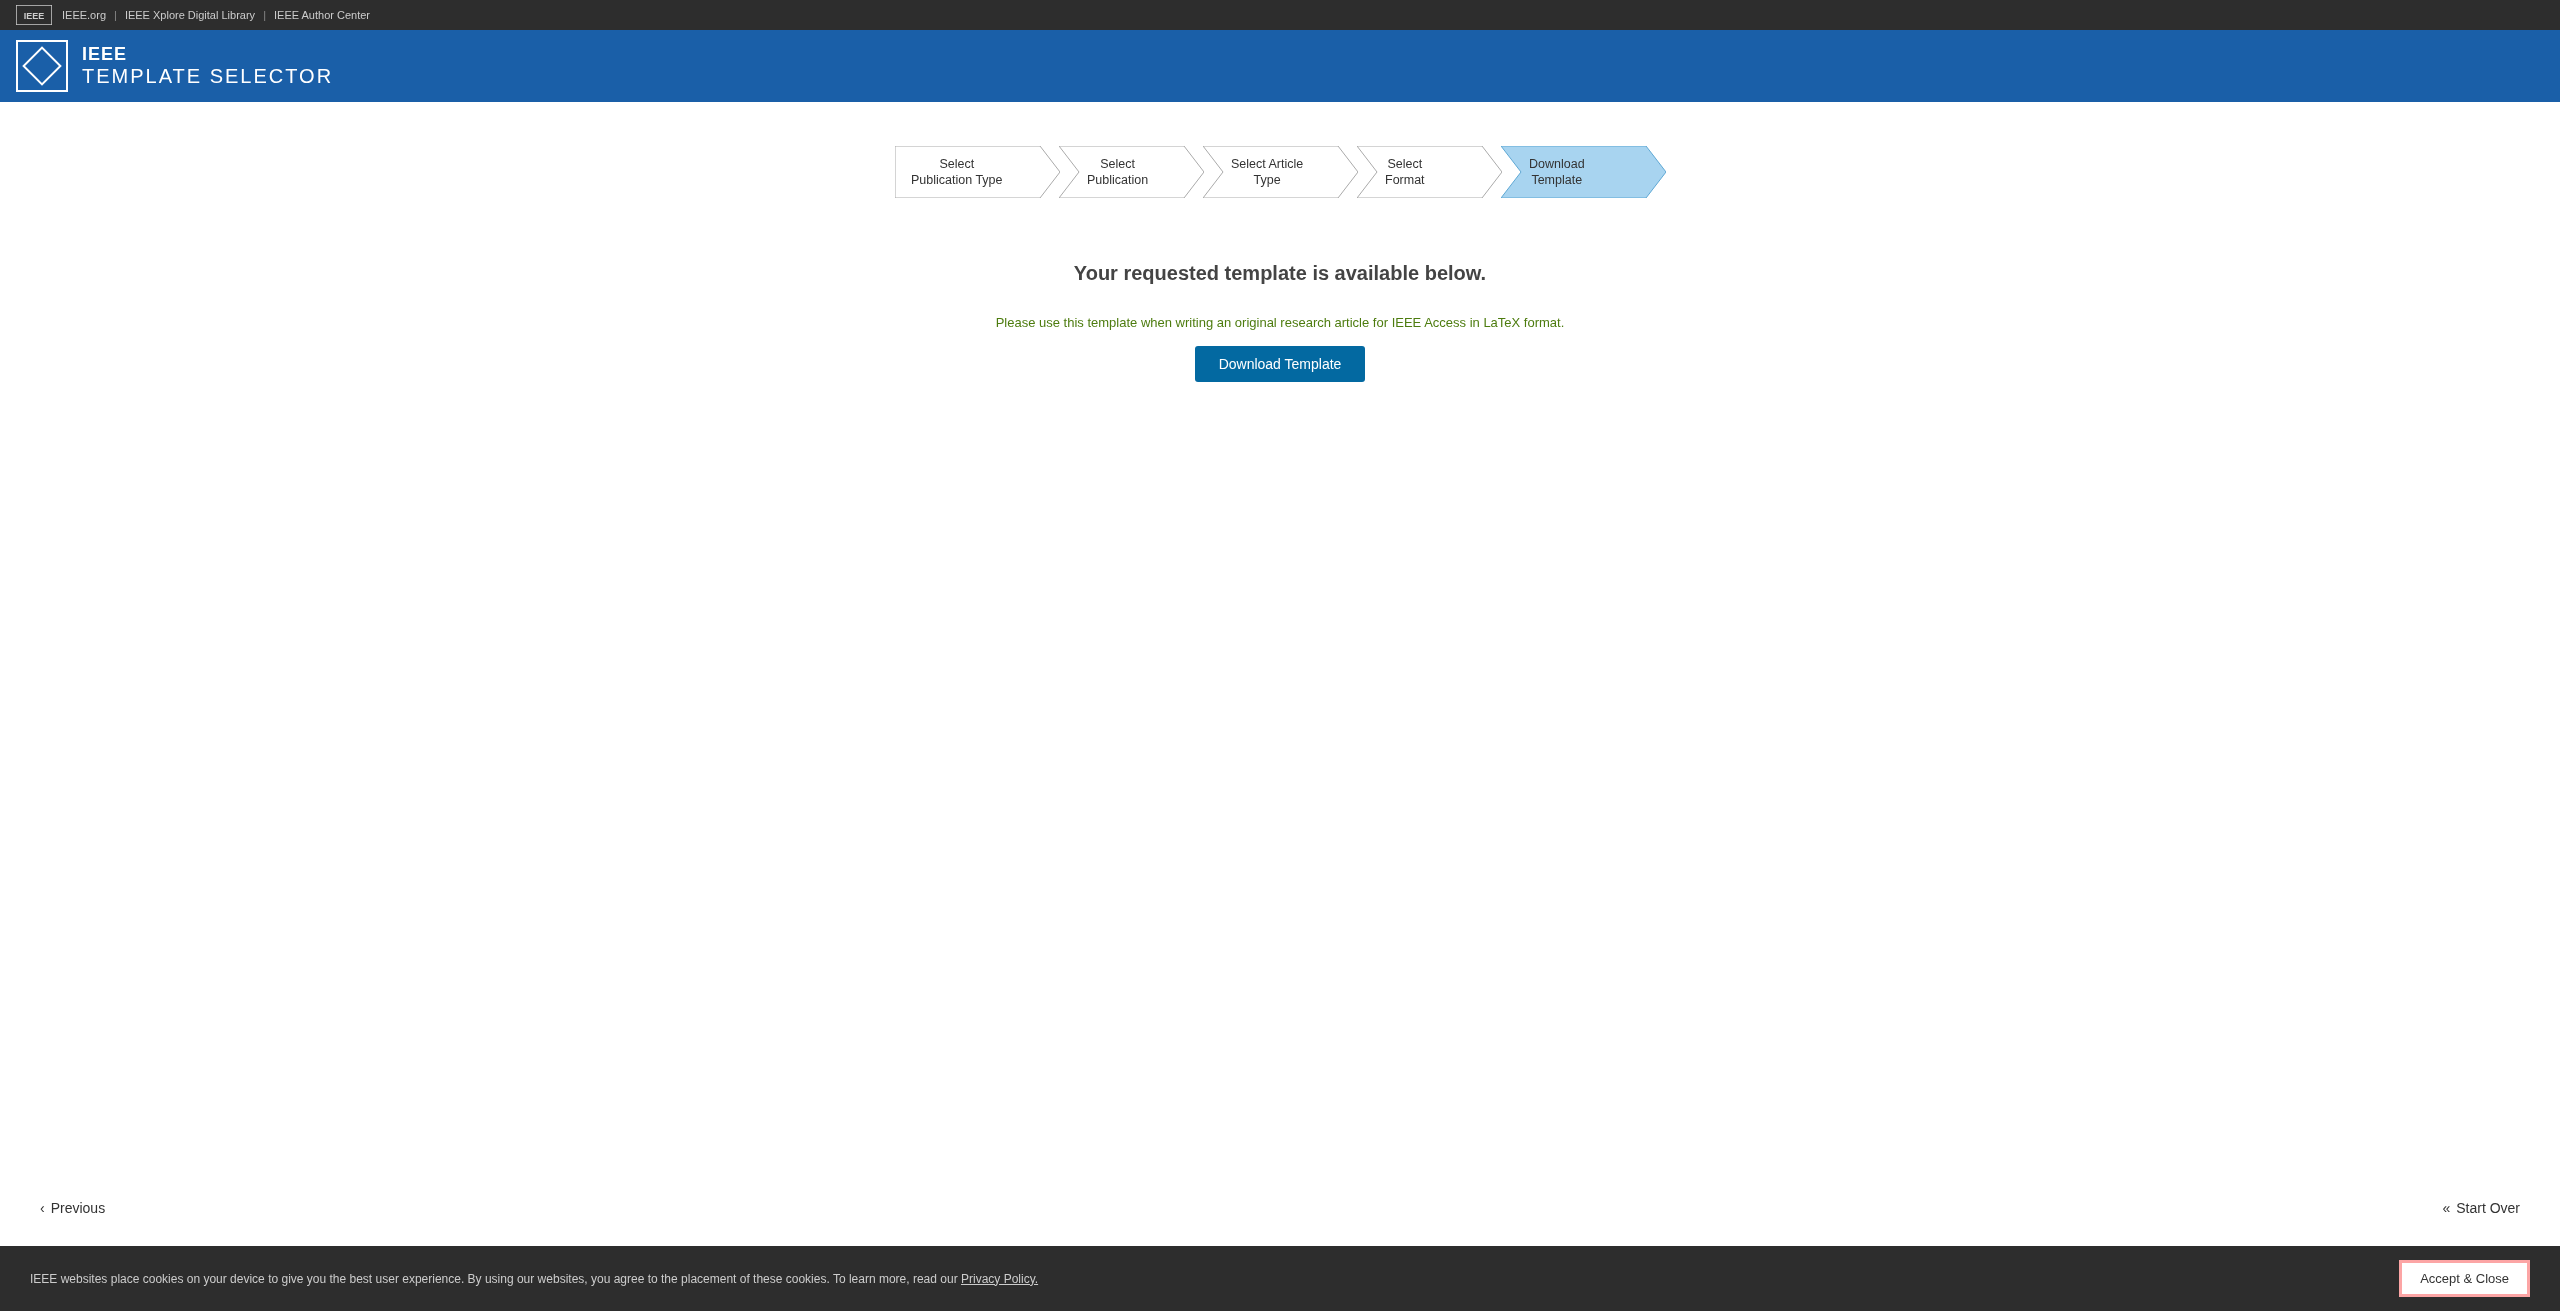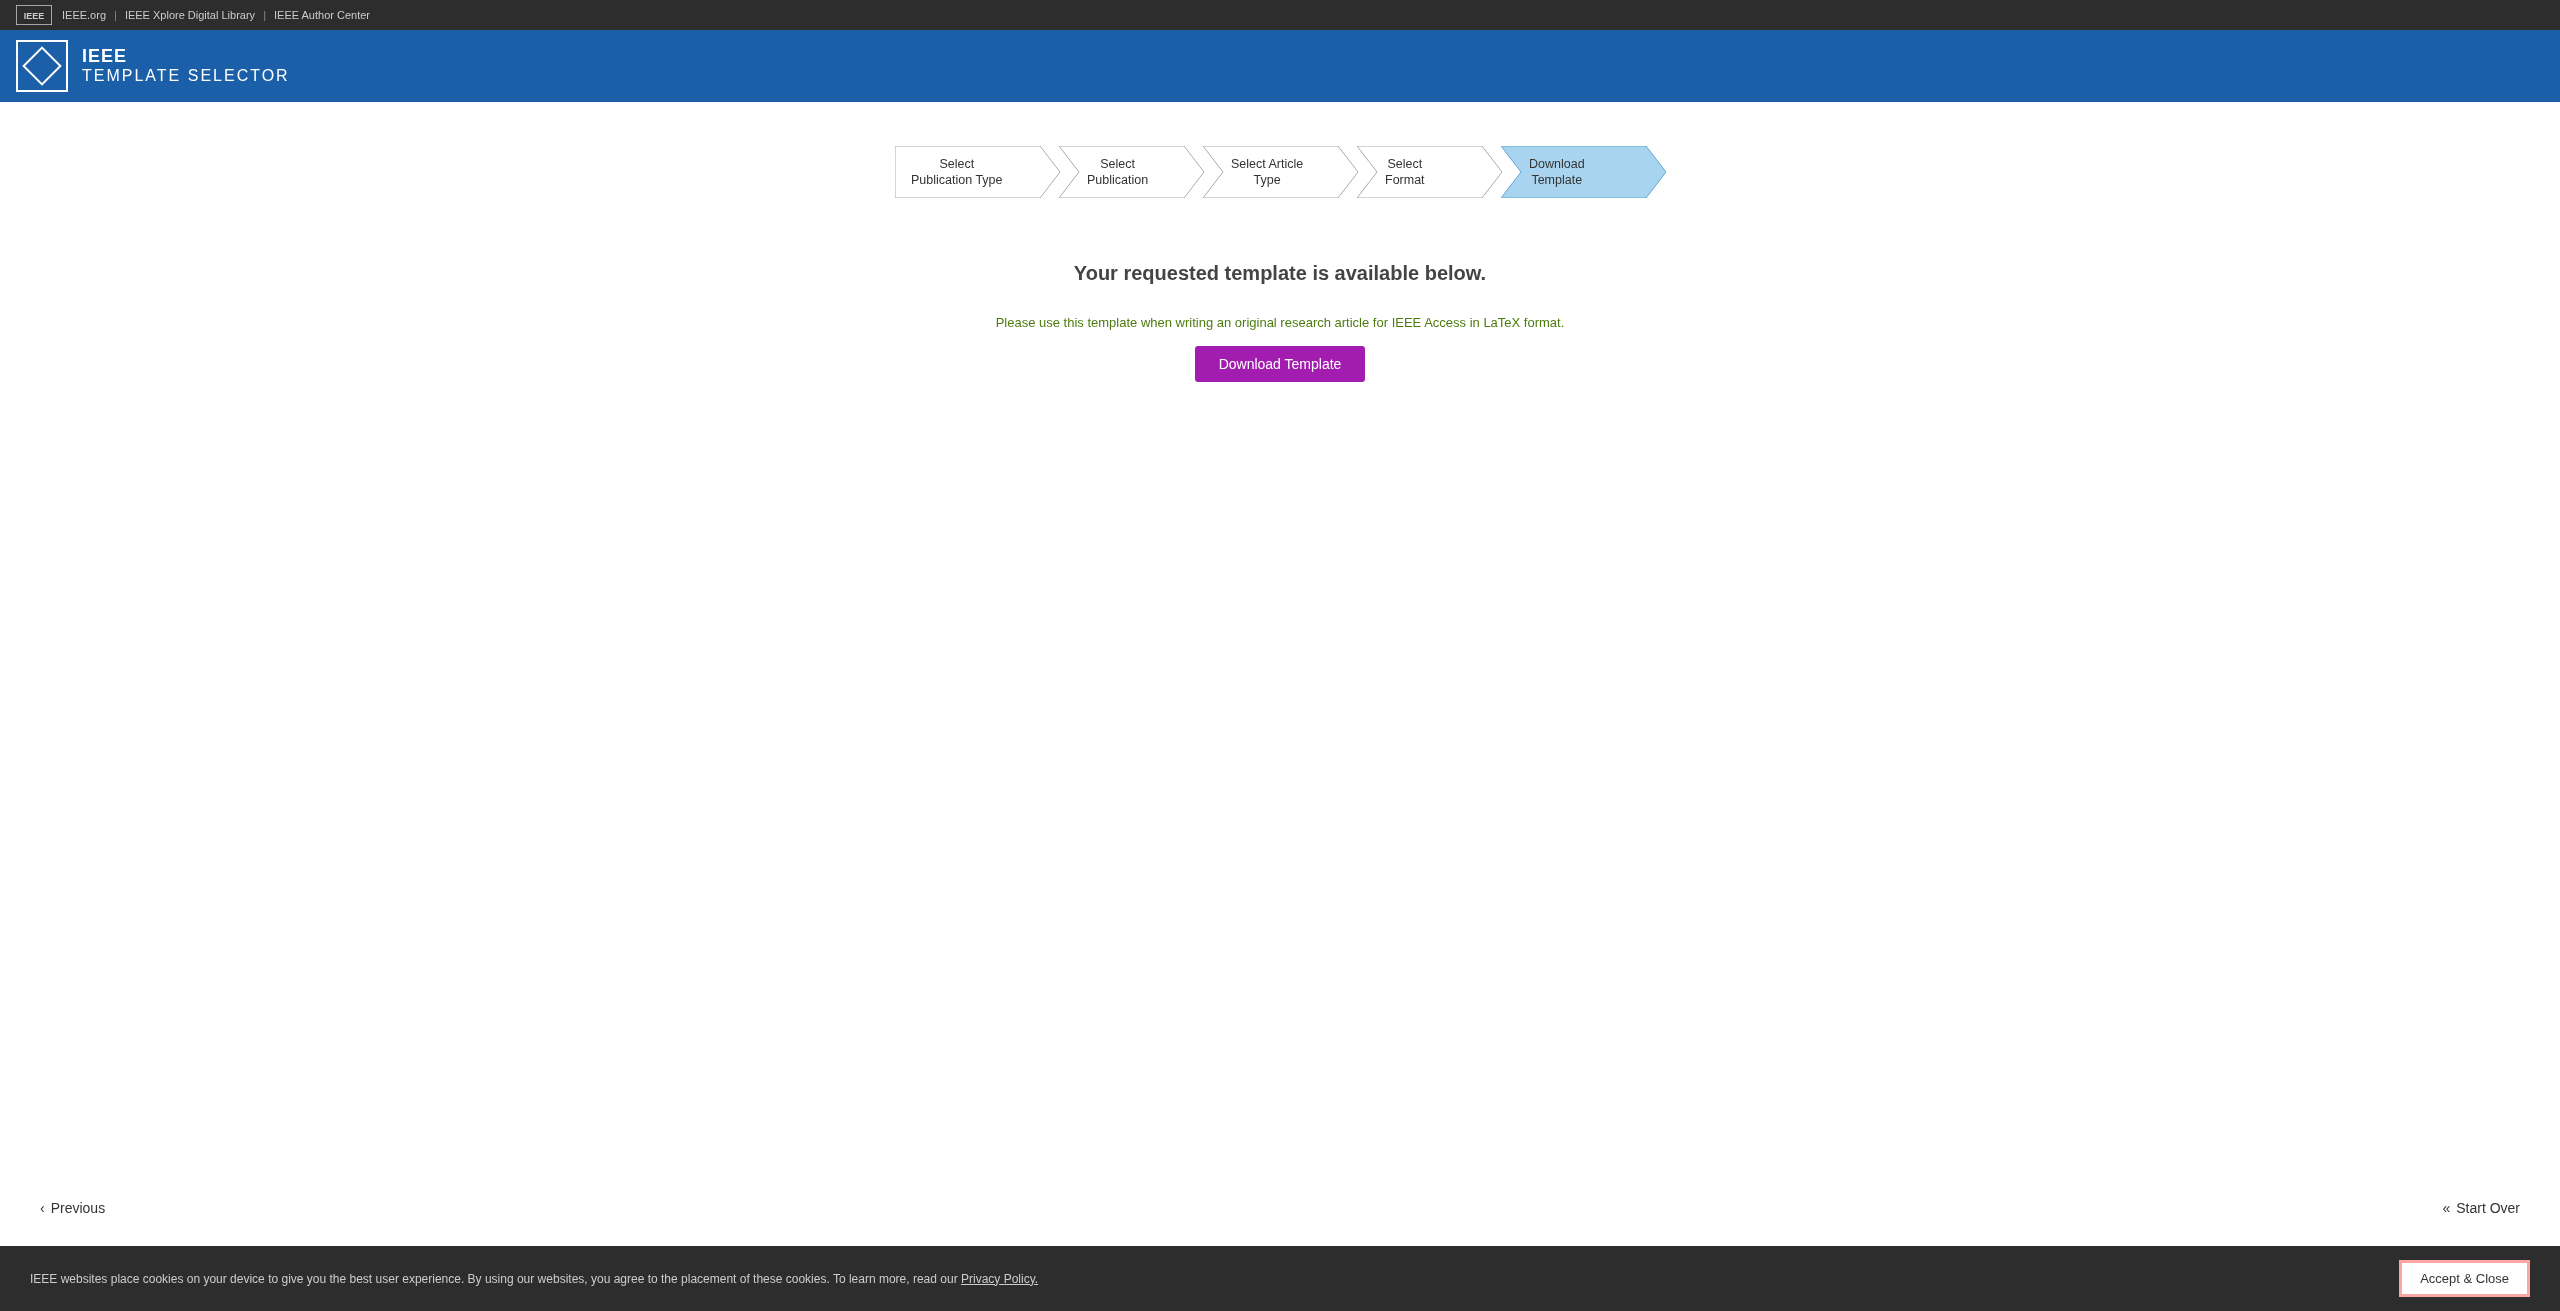--- a/index.html
+++ b/index.html
@@ -57,21 +57,21 @@
     .header-text {
       color: #fff;
       line-height: 1.1;
     }
     .header-text .ieee-word {
       font-size: 18px;
       font-weight: bold;
       letter-spacing: 1px;
     }
     .header-text .template-selector {
-      font-size: 16px;
+      font-size: 20px;
       letter-spacing: 2px;
       font-weight: normal;
     }
 
     
     .main-content {
       flex: 1;
       padding: 20px 40px 40px;
       display: flex;
       flex-direction: column;
@@ -131,21 +131,21 @@
       margin-bottom: 30px;
       font-weight: bold;
     }
     .sub-text {
       font-size: 13px;
       color: #4d7c0f;
       margin-bottom: 16px;
       text-align: center;
     }
     .download-btn {
-      background: #a21caf;
+      background: #0369a1;
       color: #fff;
       border: none;
       padding: 10px 24px;
       font-size: 14px;
       cursor: pointer;
       border-radius: 3px;
     }
 
     
     .bottom-nav {

